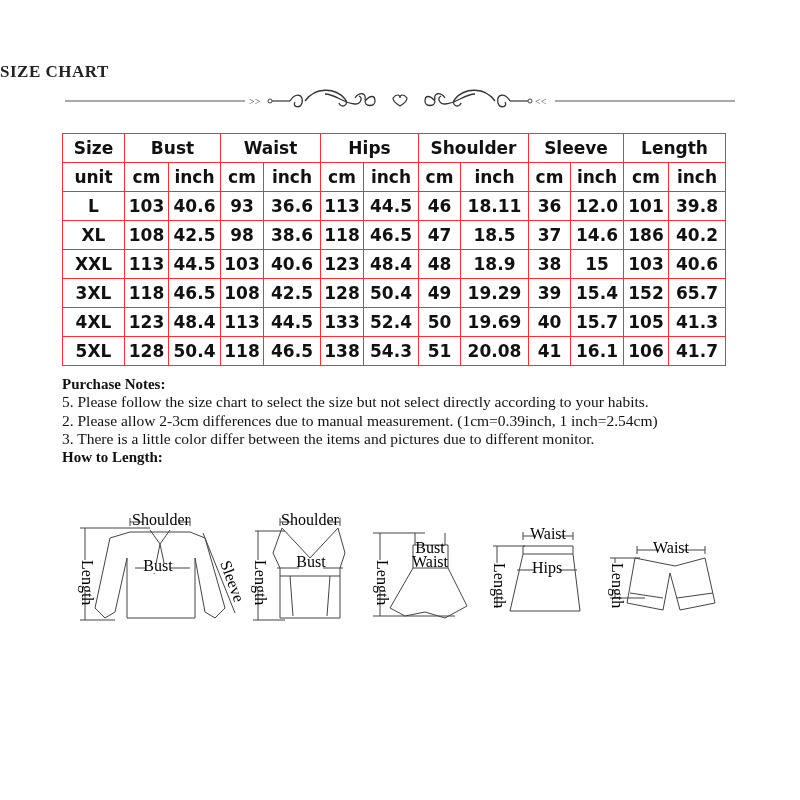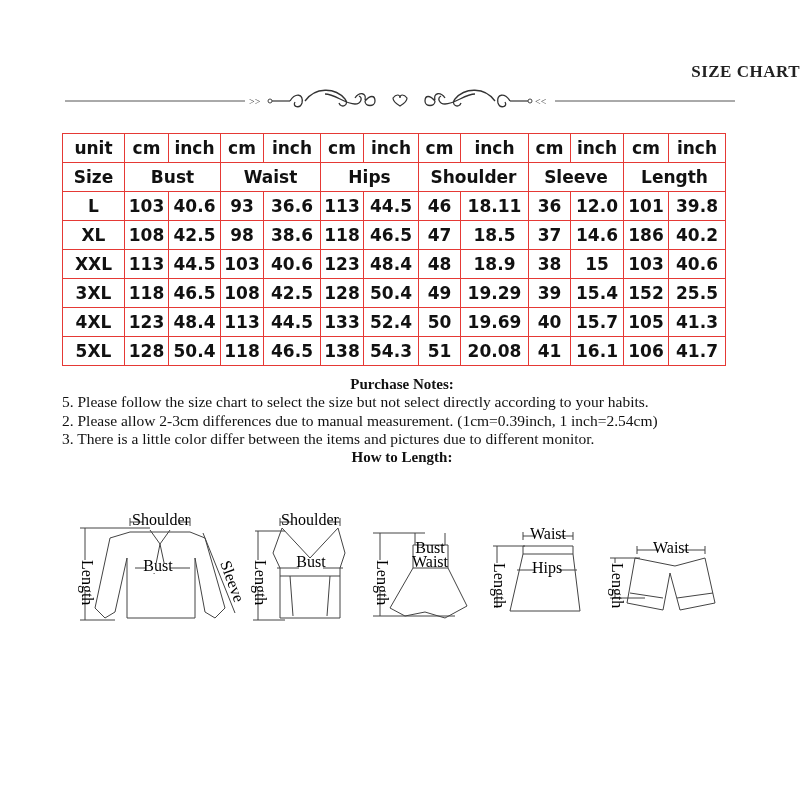--- a/index.html
+++ b/index.html
@@ -1,22 +1,22 @@
 <!DOCTYPE html>
 <html><head>
 <meta charset="utf-8">
 <style>
   html, body { margin:0; padding:0; background:#ffffff; }
   body { width:800px; height:800px; position:relative; overflow:hidden; font-family:"Liberation Serif", serif; color:#111; }
-  .title { position:absolute; top:62px; left:0; width:800px; text-align:right; font-family:"Liberation Serif", serif; font-weight:bold; font-size:17px; letter-spacing:0.5px; color:#222; }
+  .title { position:absolute; top:62px; left:0; width:800px; text-align:left; font-family:"Liberation Serif", serif; font-weight:bold; font-size:17px; letter-spacing:0.5px; color:#222; }
   .divider { position:absolute; top:88px; left:65px; width:670px; height:26px; }
   table.chart { position:absolute; top:133px; left:62px; border-collapse:collapse; font-family:"DejaVu Sans", sans-serif; font-weight:bold; font-size:17px; color:#111; }
   table.chart td { border:1px solid #e53935; text-align:center; padding:0; height:28px; line-height:28px; white-space:nowrap; }
   .notes { position:absolute; top:375px; left:62px; width:680px; font-family:"Liberation Serif", serif; font-size:15.5px; line-height:18.3px; color:#111; }
-  .notes .h { text-align:center; font-weight:bold; font-size:15px; }
+  .notes .h { font-weight:bold; font-size:15px; }
   .notes b { font-weight:normal; }
   .illus { position:absolute; top:508px; left:55px; width:690px; height:130px; }
 </style>
 </head>
 <body>
 
 <div class="title">SIZE CHART</div>
 
 <svg class="divider" viewBox="0 0 670 26">
   <line x1="0" y1="13" x2="180" y2="13" stroke="#555" stroke-width="1"></line>
@@ -43,42 +43,42 @@
       <col style="width:55px">
       <col style="width:42px">
       <col style="width:68px">
       <col style="width:42px">
       <col style="width:53px">
       <col style="width:45px">
       <col style="width:57px">
   </colgroup>
   <tbody>
       <tr>
-    <td>unit</td>
-    <td>cm</td>
-    <td>inch</td>
-    <td>cm</td>
-    <td>inch</td>
-    <td>cm</td>
-    <td>inch</td>
-    <td>cm</td>
-    <td>inch</td>
-    <td>cm</td>
-    <td>inch</td>
-    <td>cm</td>
-    <td>inch</td>
-  </tr>
-  <tr>
     <td>Size</td>
     <td colspan="2">Bust</td>
     <td colspan="2">Waist</td>
     <td colspan="2">Hips</td>
     <td colspan="2">Shoulder</td>
     <td colspan="2">Sleeve</td>
     <td colspan="2">Length</td>
+  </tr>
+  <tr>
+    <td>unit</td>
+    <td>cm</td>
+    <td>inch</td>
+    <td>cm</td>
+    <td>inch</td>
+    <td>cm</td>
+    <td>inch</td>
+    <td>cm</td>
+    <td>inch</td>
+    <td>cm</td>
+    <td>inch</td>
+    <td>cm</td>
+    <td>inch</td>
   </tr>
   <tr>
     <td>L</td>
     <td>103</td>
     <td>40.6</td>
     <td>93</td>
     <td>36.6</td>
     <td>113</td>
     <td>44.5</td>
     <td>46</td>
@@ -124,21 +124,21 @@
     <td>46.5</td>
     <td>108</td>
     <td>42.5</td>
     <td>128</td>
     <td>50.4</td>
     <td>49</td>
     <td>19.29</td>
     <td>39</td>
     <td>15.4</td>
     <td>152</td>
-    <td>25.5</td>
+    <td>65.7</td>
   </tr>
   <tr>
     <td>4XL</td>
     <td>123</td>
     <td>48.4</td>
     <td>113</td>
     <td>44.5</td>
     <td>133</td>
     <td>52.4</td>
     <td>50</td>

